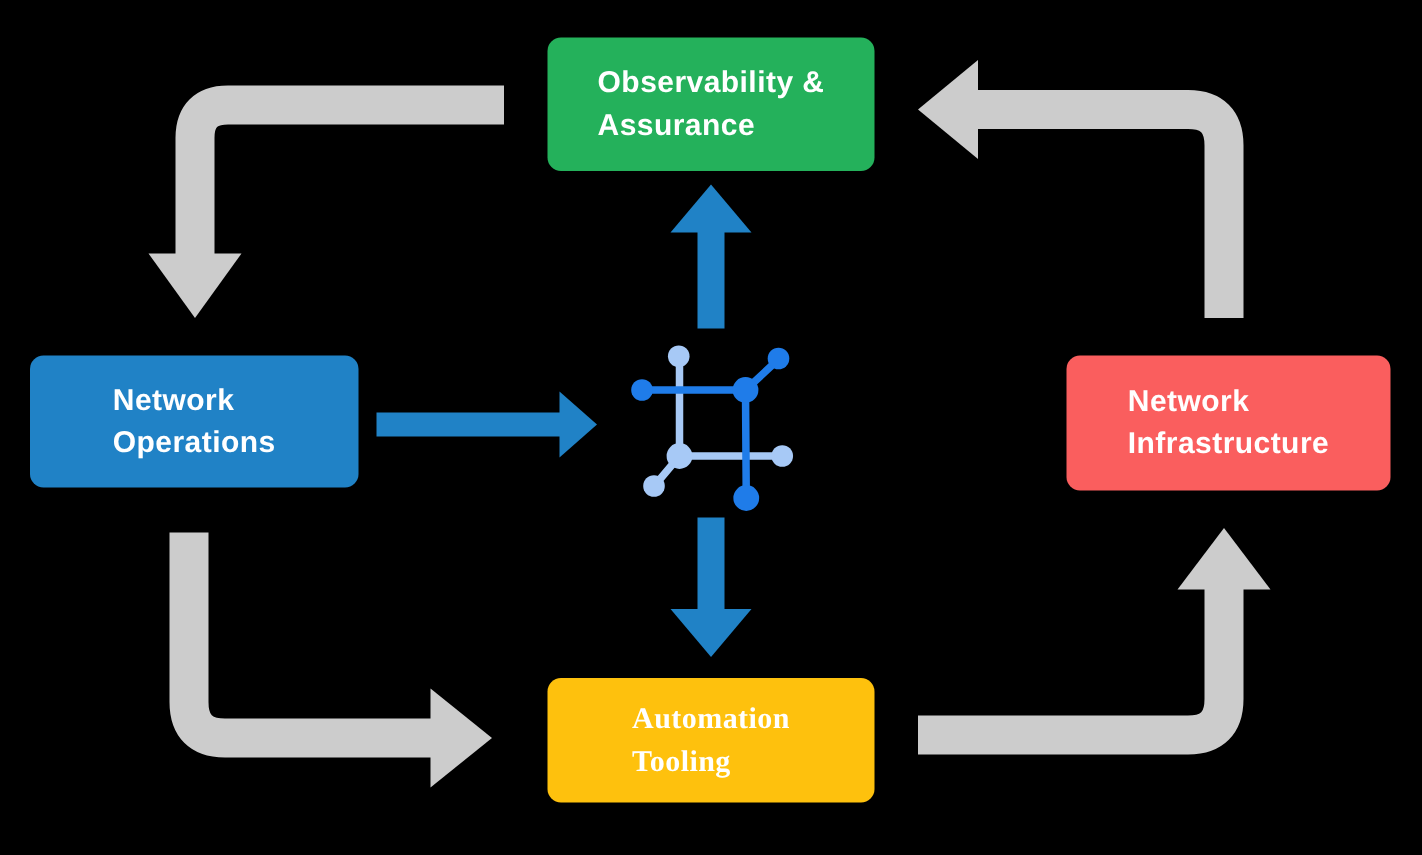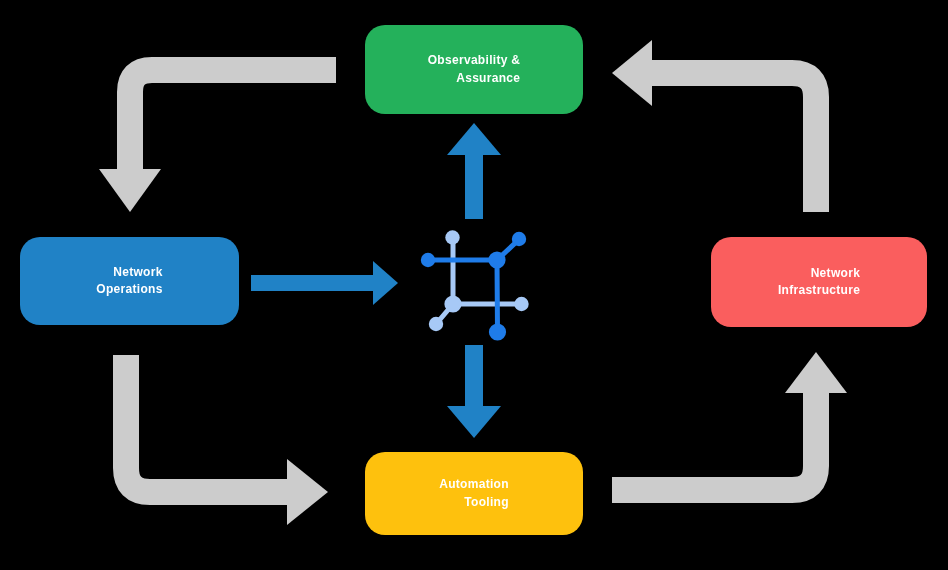--- a/index.html
+++ b/index.html
@@ -3,28 +3,28 @@
 <meta charset="utf-8">
 <style>
   html,body{margin:0;padding:0;background:#000;}
   .stage{
     position:relative;width:948px;height:570px;background:#000000;overflow:hidden;
     font-family:"Liberation Sans",sans-serif;
   }
   svg.layer{position:absolute;left:0;top:0;}
   .node{
     position:absolute;display:flex;align-items:center;justify-content:center;
-    border-radius:20px;color:#FFFFFF;font-size:12px;font-weight:600;
-    text-align:right;letter-spacing:.3px;line-height:1.42;
+    border-radius:9px;color:#FFFFFF;font-size:20px;font-weight:600;
+    text-align:left;letter-spacing:.3px;line-height:1.42;
   }
   .node span{white-space:pre-line;}
   #node-obs{left:365px;top:25px;width:218px;height:89px;background:#24B15B;}
   #node-ops{left:20px;top:237px;width:219px;height:88px;background:#2082C6;}
   #node-infra{left:711px;top:237px;width:216px;height:90px;background:#FA5E5E;}
-  #node-auto{left:365px;top:452px;width:218px;height:83px;background:#FEC10D;}
+  #node-auto{left:365px;top:452px;width:218px;height:83px;background:#FEC10D;font-family:Liberation Serif, serif;}
   .gray-arrow path{fill:none;stroke:#CCCCCC;stroke-width:26;}
   .gray-arrow polygon{fill:#CCCCCC;}
   .blue-arrow rect,.blue-arrow polygon{fill:#2082C6;}
   .icon-light line{stroke:#A7C9F6;stroke-width:5;stroke-linecap:round;}
   .icon-light circle{fill:#A7C9F6;}
   .icon-dark line{stroke:#1F7CE9;stroke-width:5;stroke-linecap:round;}
   .icon-dark circle{fill:#1F7CE9;}
 </style>
 </head>
 <body>

